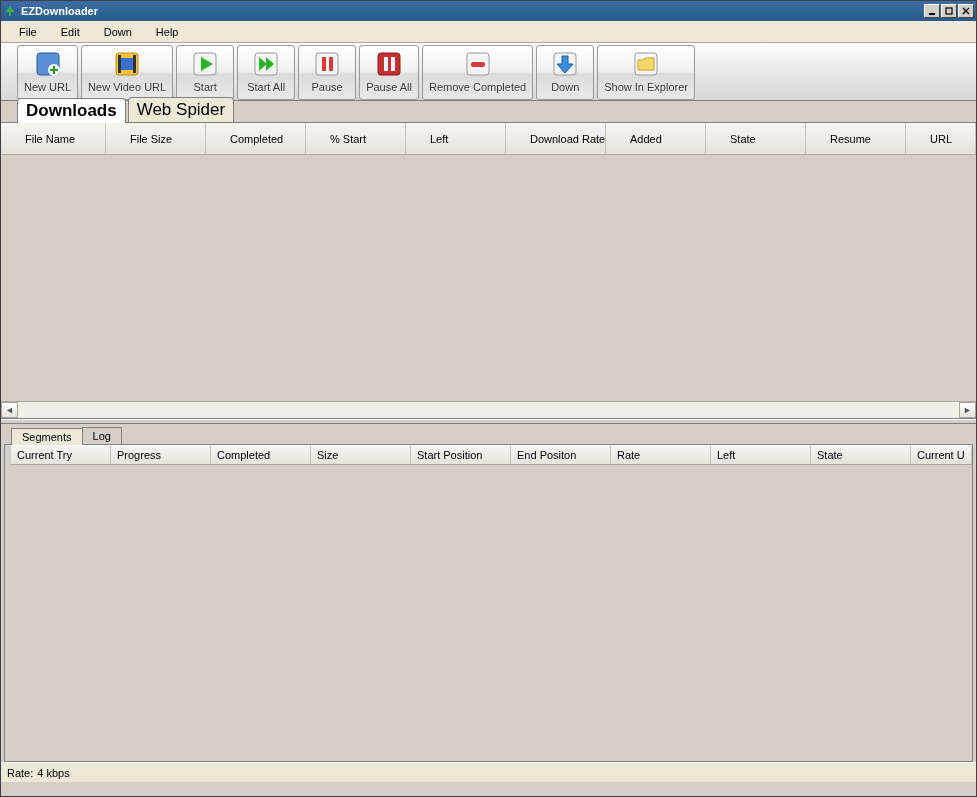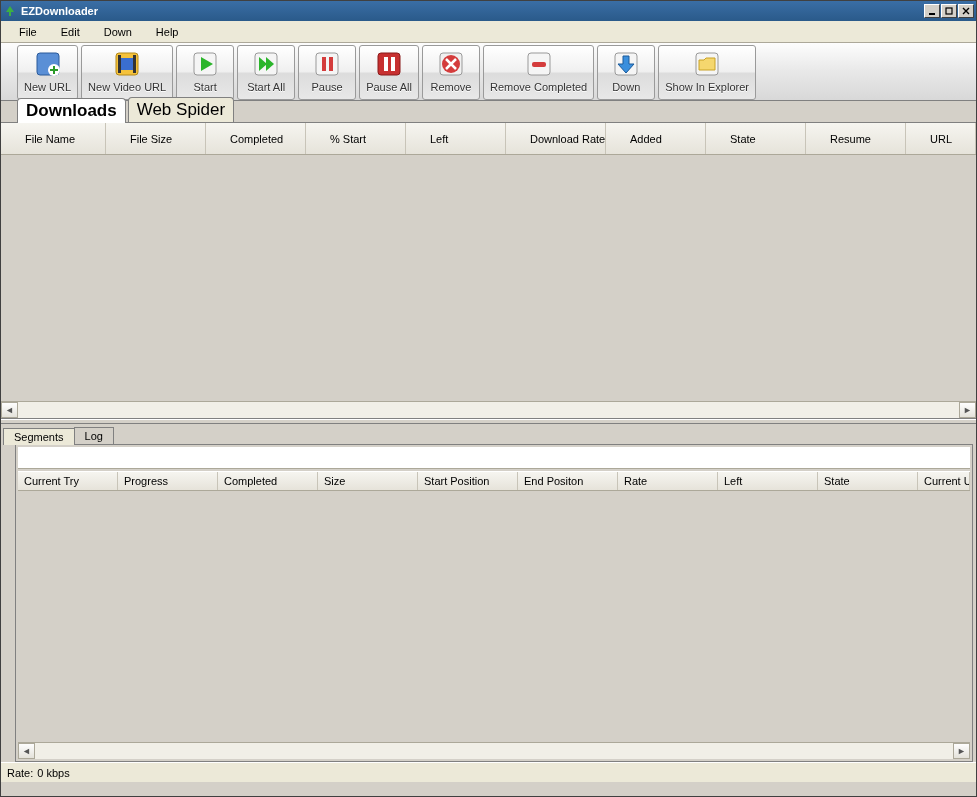--- a/index.html
+++ b/index.html
@@ -157,40 +157,41 @@
     border-top: 1px solid #fff;
     border-bottom: 1px solid #808080;
   }
   .bottom-tabs {
     background: #d4d0c8;
     height: 20px;
     display: flex;
     align-items: flex-end;
     padding: 0 2px;
     font-size: 11px;
+    margin-left: 8px;
   }
   .bottom-tabs .tab2 {
     border: 1px solid #808080;
     border-bottom: none;
     padding: 2px 10px;
     background: #d4d0c8;
     margin-right: -1px;
   }
   .bottom-tabs .tab2.active {
     background: #ece9d8;
     position: relative;
     top: 1px;
   }
   .bottom-panel {
     background: #d4d0c8;
     border: 1px solid #808080;
-    margin: 0 3px 0 14px;
+    margin: 0 3px 0 3px;
     height: 318px;
     display: flex;
-    flex-direction: column;
+    flex-direction: row;
   }
   .bottom-panel .inner-strip {
     height: 22px;
     background: #fff;
     border-bottom: 1px solid #aca899;
     margin: 2px;
   }
   .bottom-list-header {
     background: linear-gradient(to bottom,#f6f5f0 0%,#e6e3da 100%);
     display: flex;
@@ -307,30 +308,20 @@
   </div>
   <div class="tbtn">
     <div class="icon-box">
       <svg width="28" height="28">
           <rect x="3" y="3" width="22" height="22" rx="3" fill="#c73030" stroke="#8a1a1a"></rect>
           <rect x="9" y="7" width="4" height="14" fill="#fff"></rect>
           <rect x="16" y="7" width="4" height="14" fill="#fff"></rect>
         </svg>
     </div>
     <span class="lbl">Pause All</span>
-  </div>
-  <div class="tbtn">
-    <div class="icon-box">
-      <svg width="28" height="28">
-          <rect x="3" y="3" width="22" height="22" rx="3" fill="#f0f0f0" stroke="#999"></rect>
-          <circle cx="14" cy="14" r="9" fill="#d43c3c"></circle>
-          <path d="M9 9 L19 19 M19 9 L9 19" stroke="#fff" stroke-width="2.5"></path>
-        </svg>
-    </div>
-    <span class="lbl">Remove</span>
   </div>
   <div class="tbtn">
     <div class="icon-box">
       <svg width="28" height="28">
           <rect x="3" y="3" width="22" height="22" rx="3" fill="#f5f5f5" stroke="#999"></rect>
           <rect x="7" y="12" width="14" height="5" rx="2" fill="#d43c3c"></rect>
         </svg>
     </div>
     <span class="lbl">Remove Completed</span>
   </div>
@@ -404,14 +395,14 @@
   <div class="bottom-body"></div>
   <div class="hscroll" style="margin:0 2px 2px 2px">
     <div class="arrow">◄</div>
     <div class="track"></div>
     <div class="arrow">►</div>
   </div>
 </div>
 
 <div class="statusbar">
   <span class="sb-label">Rate:</span>
-  <span>0 kbps</span>
+  <span>4 kbps</span>
 </div>
 
 </body></html>

